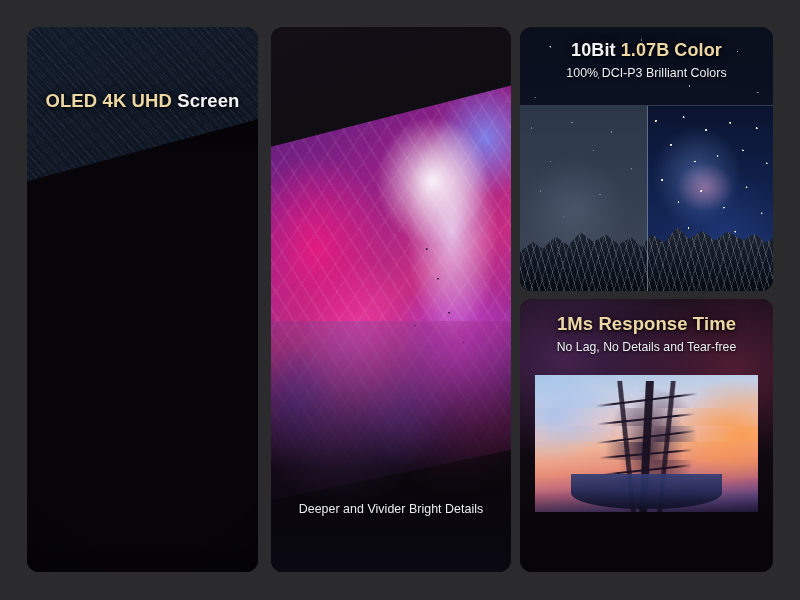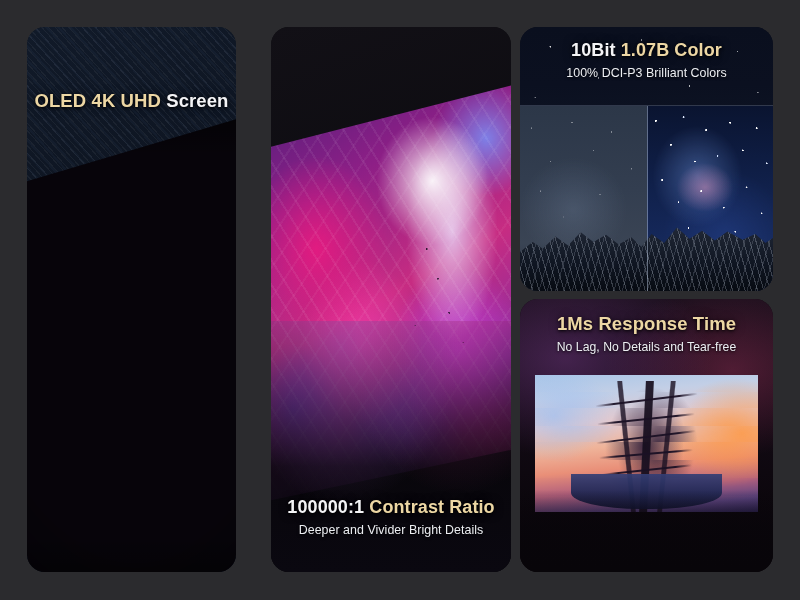--- a/index.html
+++ b/index.html
@@ -13,28 +13,28 @@
 
   #stage{
     position:relative;
     width:800px; height:600px;
     background:#2b2b2e;
   }
 
   
   .panel{
     position:absolute;
-    border-radius:18px;
+    border-radius:12px;
     overflow:hidden;
     background:#111;
   }
 
   
   #panel-oled{
-    left:27px; top:27px; width:209px; height:545px;
+    left:27px; top:27px; width:231px; height:545px;
     background:#0d1420;
   }
   
   #oled-texture{
     position:absolute; inset:0;
     background:
       repeating-linear-gradient(48deg,
         rgba(255,255,255,.050) 0px,
         rgba(255,255,255,.050) 1px,
         rgba(0,0,0,0) 1px,
@@ -387,21 +387,20 @@
   <div class="panel" id="panel-contrast">
     <div id="contrast-top"></div>
     <div id="contrast-screen">
       <div id="contrast-art"></div>
       <div id="contrast-wisps"></div>
       <div id="contrast-speck"></div>
       <div class="bezel2"></div>
     </div>
     <div id="contrast-glow"></div>
     <div class="caption" id="cap-contrast">
-      <div class="cap-title"><span class="w">100000:1 </span><span>Contrast Ratio</span></div>
       <div class="cap-sub">Deeper and Vivider Bright Details</div>
     </div>
   </div>
 
   <div class="panel" id="panel-color">
     <div id="color-head">
       <div class="stars"></div>
     </div>
     <div id="color-img">
       <div class="sky-half" id="sky-left">

